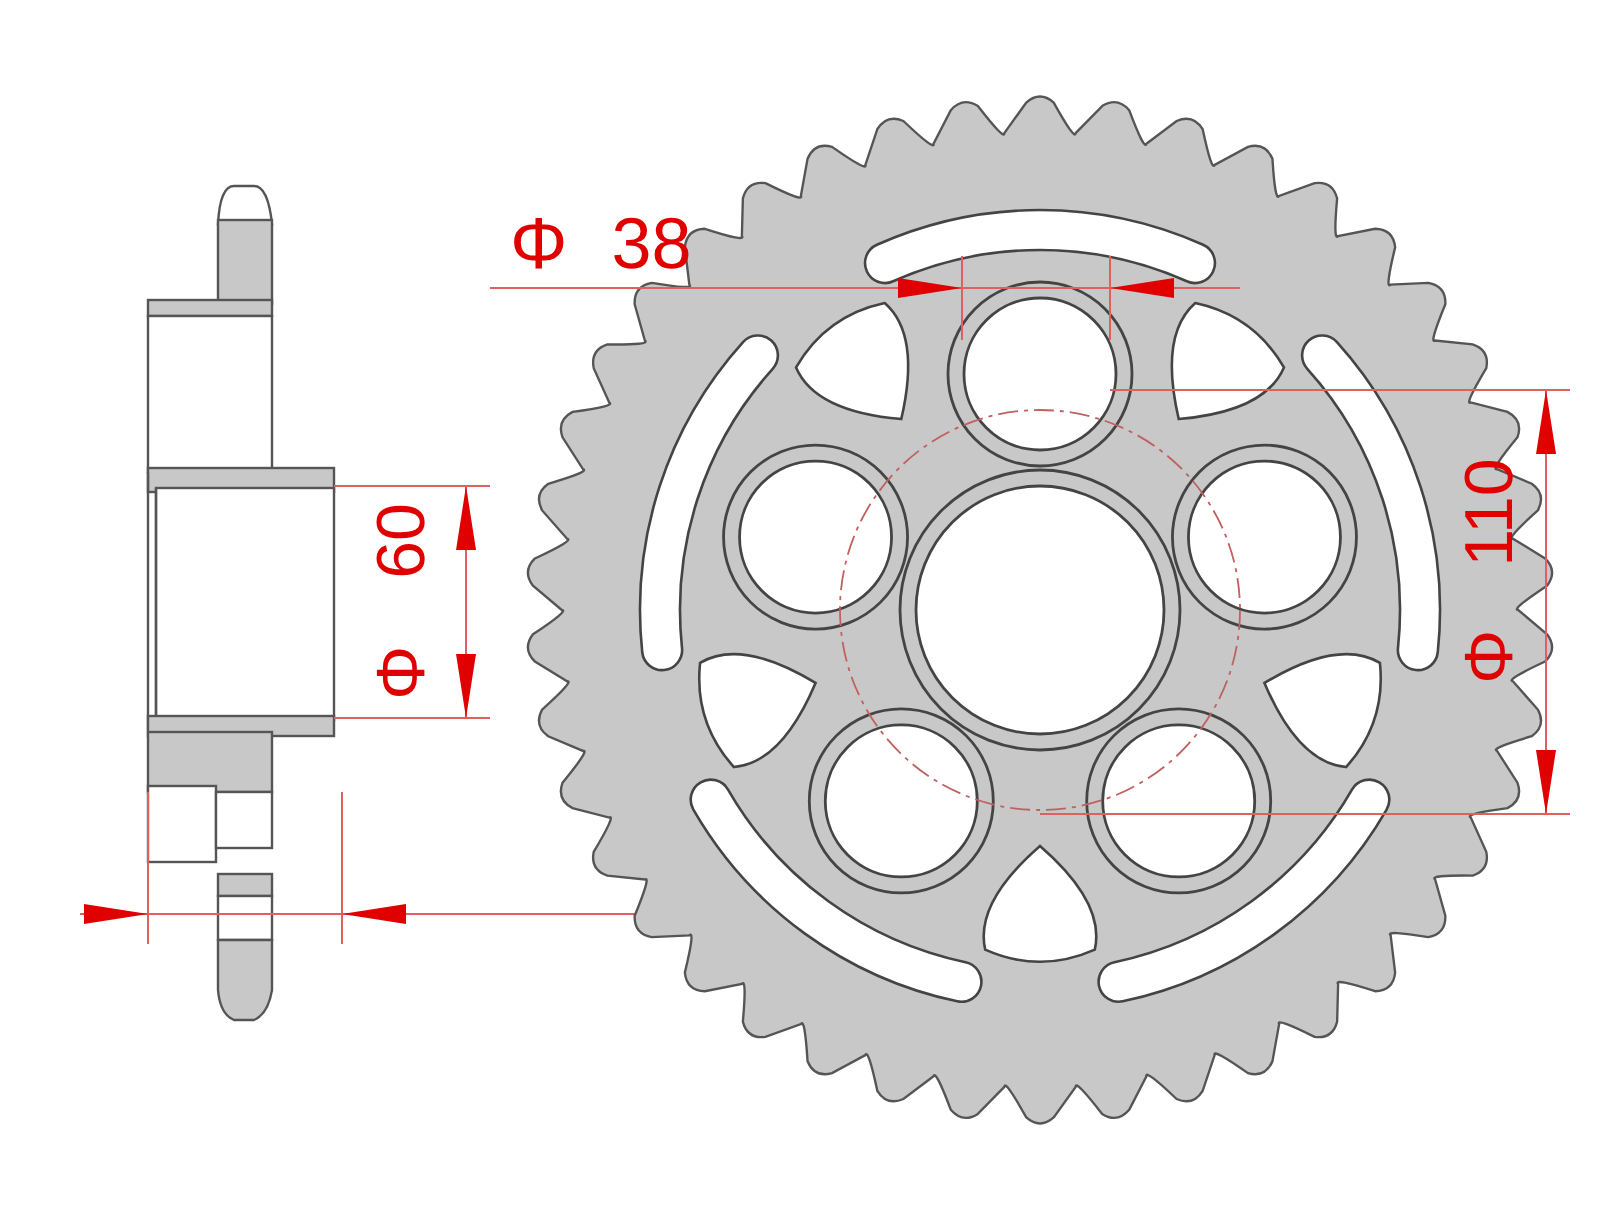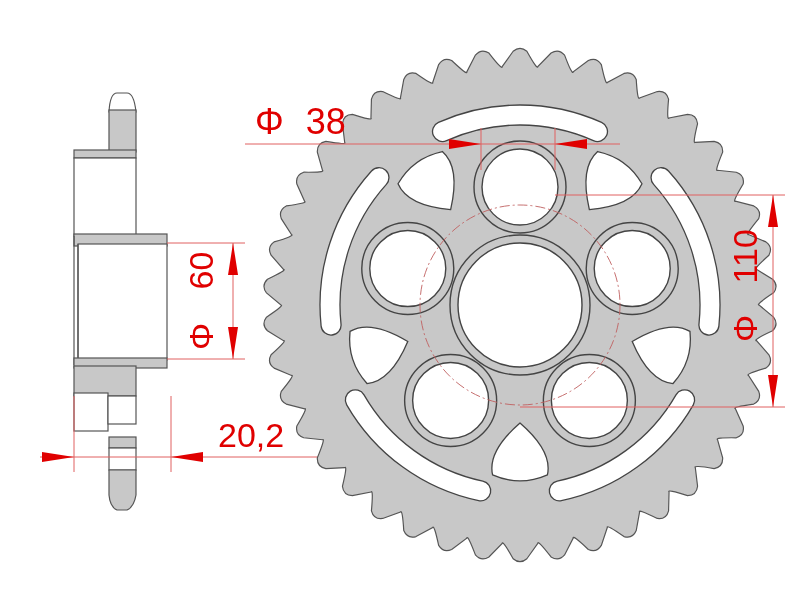--- a/index.html
+++ b/index.html
@@ -107,16 +107,13 @@
   <div class="dim-label vert" style="left:184px;top:350px;font-size:34px;">
     <span>Φ</span>
     <span style="margin-left:24px">60</span>
   </div>
 
   <div class="dim-label vert" style="left:728px;top:342px;font-size:34px;">
     <span>Φ</span>
     <span style="margin-left:22px">110</span>
   </div>
 
-  <div class="dim-label" style="left:218px;top:418px;font-size:34px;">
-    <span>20,2</span>
-  </div>
 </div>
 
 </body></html>

